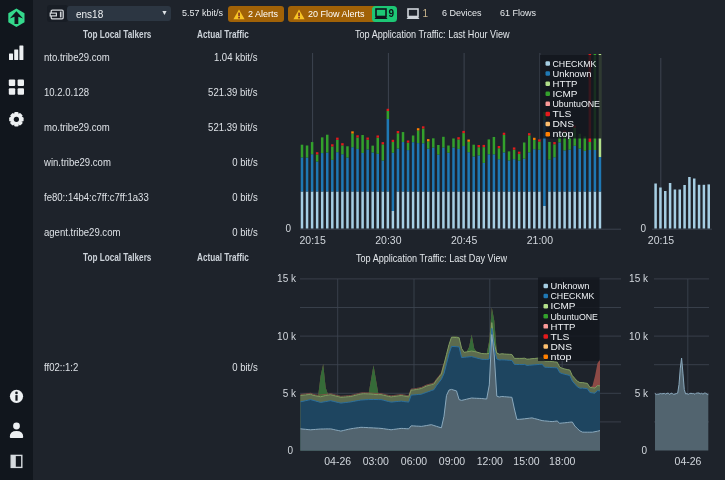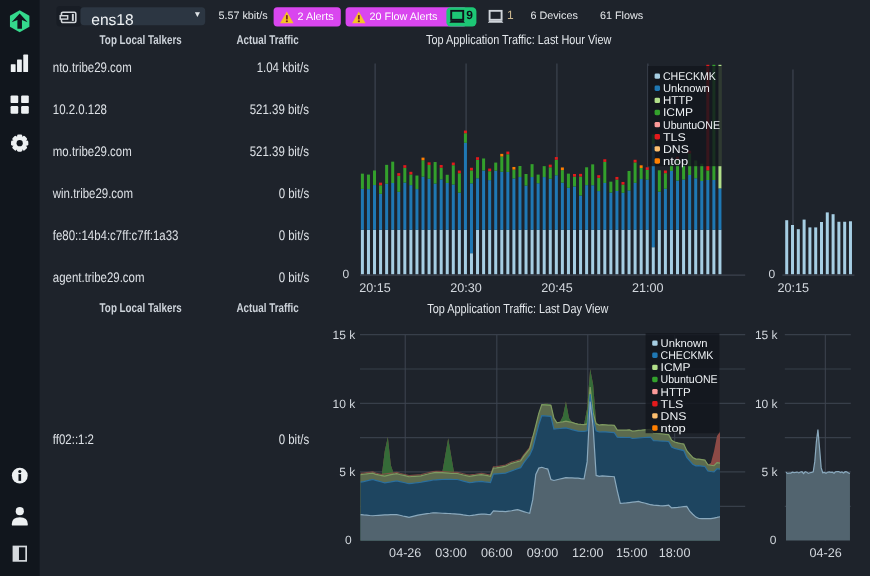--- a/index.html
+++ b/index.html
@@ -9,21 +9,21 @@
 #sidebar { position:absolute; left:0; top:0; width:33px; height:480px; background:#11161d; }
 .tl { position:absolute; left:44px; font-size:11.5px; color:#dde1e6; white-space:nowrap;
   transform:scaleX(0.83); transform-origin:left center; }
 .tv { position:absolute; right:467.7px; font-size:11.5px; color:#dde1e6; white-space:nowrap;
   transform:scaleX(0.83); transform-origin:right center; }
 .th { position:absolute; font-size:10.5px; color:#ccd2d9; font-weight:600; white-space:nowrap;
   transform:scaleX(0.78); transform-origin:left center; }
 .title { position:absolute; font-size:11px; color:#e3e7eb; white-space:nowrap;
   transform:scaleX(0.825); transform-origin:left center; }
 .tb { position:absolute; top:8px; font-size:9px; color:#e6e9ec; white-space:nowrap; }
-.badge { position:absolute; top:6px; height:16px; background:#d946ef; border-radius:3px;
+.badge { position:absolute; top:6px; height:16px; background:#a16207; border-radius:3px;
   color:#fff; font-size:9px; line-height:16px; white-space:nowrap; }
 </style></head>
 <body>
 <div id="app">
 <div id="sidebar"></div>
 <svg class="abs" style="left:0;top:0" width="725" height="480">
 
 <polygon points="16.4,8.6 24.5,13.2 24.5,22.3 16.4,26.9 8.3,22.3 8.3,13.2" fill="#34d98c"></polygon>
 <path d="M16.4 11.2 L23.1 18.6 L18.3 16.7 L18.3 23.9 L14.5 23.9 L14.5 16.7 L9.7 18.6 Z" fill="#10151c"></path>
 <rect x="9" y="53.5" width="4" height="6.5" fill="#edf0f2" rx="0.5"></rect>
@@ -375,21 +375,21 @@
 <text x="550.5" y="359.9" font-size="9.4" fill="#eef1f4" textLength="21" lengthAdjust="spacingAndGlyphs">ntop</text>
 </svg>
 
 <div class="abs" style="left:47px;top:4.5px;width:21px;height:17px;background:#181d25;border-radius:3px"></div>
 <svg class="abs" style="left:49px;top:8px" width="17" height="13">
   <rect x="2.2" y="2.2" width="12" height="8.6" rx="1.2" fill="none" stroke="#d3d7db" stroke-width="1.3"></rect>
   <rect x="1.2" y="5.1" width="6.2" height="2.8" fill="#181d25" stroke="#d3d7db" stroke-width="1.2"></rect>
   <rect x="10.9" y="3.6" width="1.6" height="5.8" fill="#d3d7db"></rect>
 </svg>
 <div class="abs" style="left:67px;top:6px;width:104px;height:15px;background:#2c3642;border-radius:3px"></div>
-<div class="abs" style="left:76px;top:9px;font-size:13px;color:#eef1f3">ens18</div>
+<div class="abs" style="left:76px;top:9px;font-size:10px;color:#eef1f3">ens18</div>
 <div class="abs" style="left:161px;top:9px;font-size:7px;color:#dfe3e7">▼</div>
 <div class="tb" style="left:182px">5.57 kbit/s</div>
 <div class="badge" style="left:228px;width:55.5px"><span style="margin-left:20px">2 Alerts</span></div>
 <div class="badge" style="left:288px;width:101px"><span style="margin-left:20px">20 Flow Alerts</span></div>
 <svg class="abs" style="left:232.5px;top:8.5px" width="12" height="11">
   <path d="M6 0.5 L11.6 10.3 L0.4 10.3 Z" fill="#f6c324"></path>
   <rect x="5.3" y="3.6" width="1.5" height="3.6" fill="#7a2420"></rect>
   <circle cx="6.05" cy="8.7" r="0.9" fill="#7a2420"></circle>
 </svg>
 <svg class="abs" style="left:292.5px;top:8.5px" width="12" height="11">

